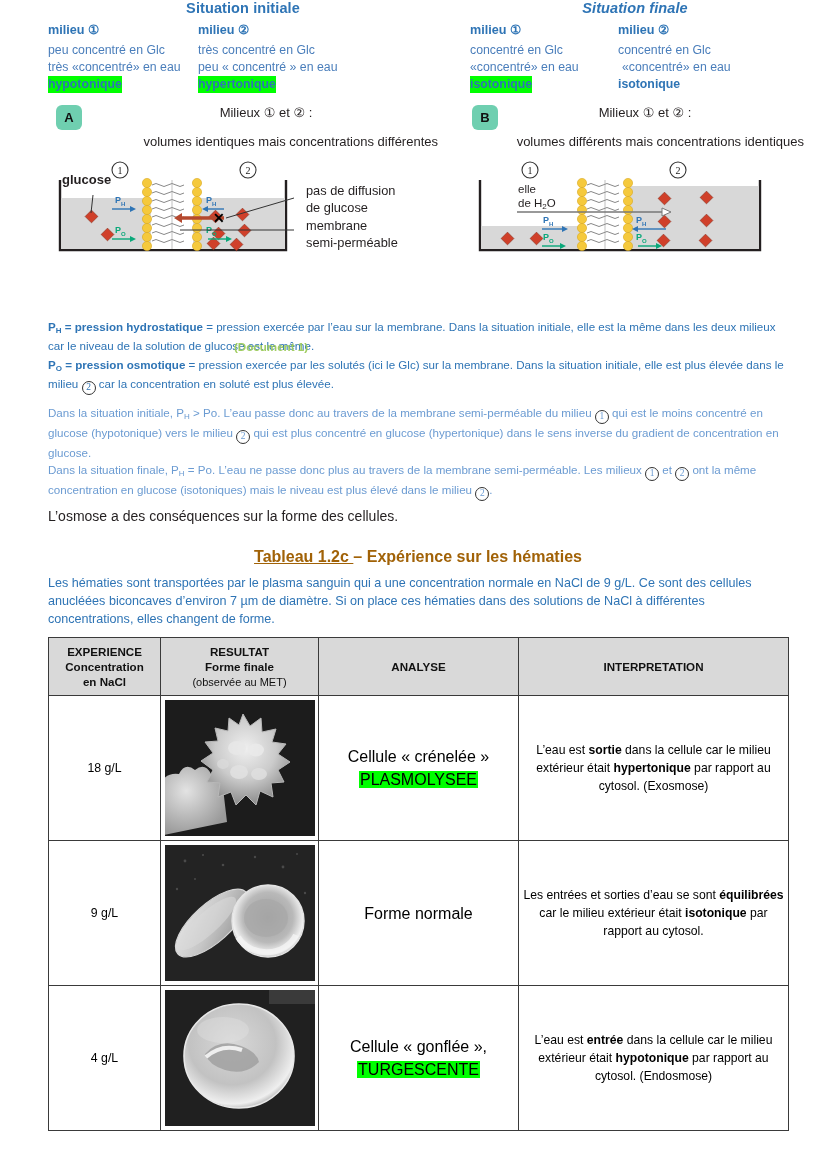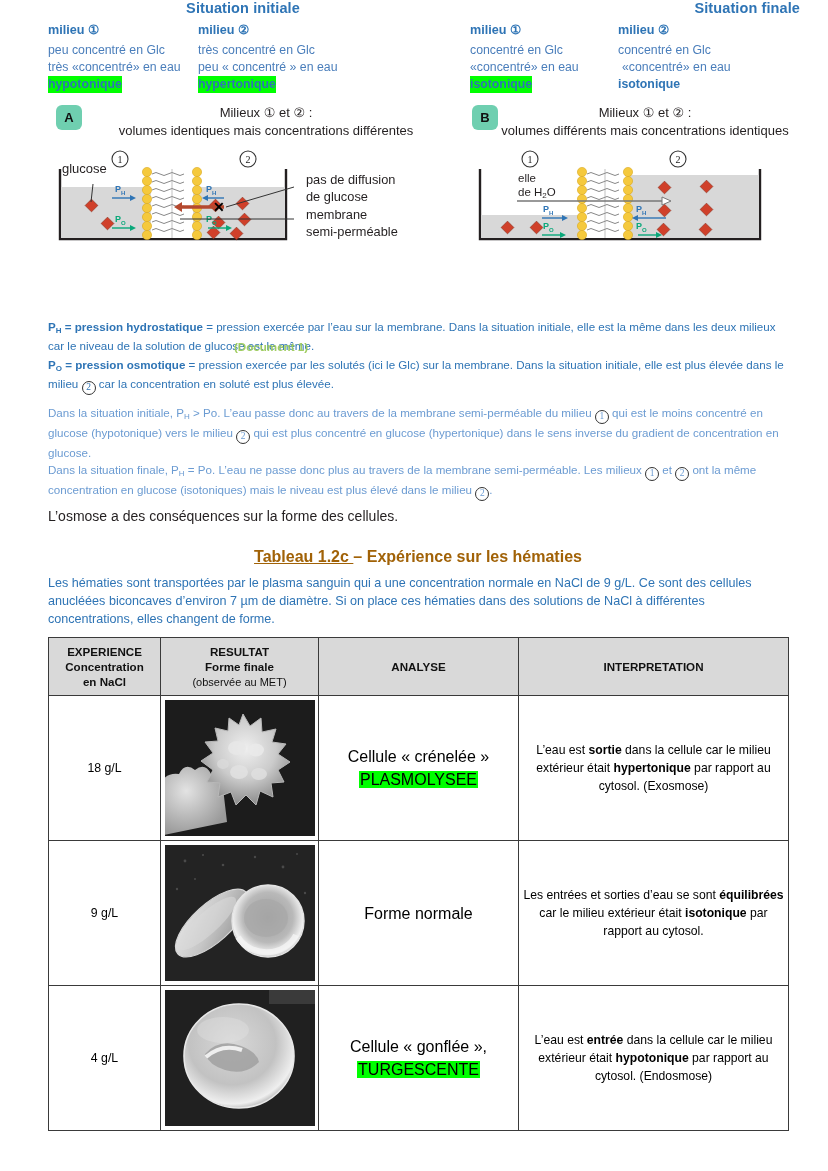--- a/index.html
+++ b/index.html
@@ -21,21 +21,21 @@
   .panel-b { left: 470px; width: 330px; }
 
   .sit-title {
     font-weight: bold;
     color: #2e74b5;
     font-size: 14.5px;
     text-align: center;
     margin: 0 0 6px 0;
     letter-spacing: .1px;
   }
-  .panel-b .sit-title { text-align: right; }
+  .panel-b .sit-title { text-align: center; font-style: italic; }
 
   .milieu-row { display: flex; }
   .milieu-col { font-size: 12.3px; color: #4a7ebb; line-height: 1.38; }
   .panel-a .milieu-col:first-child { width: 150px; }
   .panel-a .milieu-col:last-child { width: 240px; }
   .panel-b .milieu-col:first-child { width: 148px; }
   .panel-b .milieu-col:last-child { width: 182px; }
   .milieu-head { font-weight: bold; color: #2e74b5; font-size: 12.6px; margin-bottom: 3px; }
   .tonic { font-weight: bold; color: #2e74b5; display:inline-block; }
   .hl-green { background: #00ff00; color: #2e74b5; }
@@ -44,21 +44,21 @@
     display:inline-flex; align-items:center; justify-content:center;
     width: 26px; height: 25px; border-radius: 6px;
     background: #6fcfb0; color:#111; font-weight:bold; font-size:13px;
     font-family:"Liberation Sans", sans-serif;
   }
   .badge-wrap-a { margin-top: 12px; margin-left: 8px; }
   .badge-wrap-b { margin-top: 12px; margin-left: 2px; }
 
   .caption { font-size: 13px; color:#231f20; line-height:1.35; }
   .caption .c1 { text-align:center; }
-  .caption .c2 { text-align:center; }
+  .caption .c2 { text-align:right;margin-top:11px; }
   .panel-a .caption { margin-top:-26px; margin-left: 46px; width: 344px; }
   .panel-b .caption { margin-top:-26px; margin-left: 16px; width: 318px; }
 
   
   .beaker-wrap { position: relative; margin-top: 10px; }
   .circ-num {
     display:inline-flex; align-items:center; justify-content:center;
     width:17px; height:17px; border:1.1px solid #333; border-radius:50%;
     font-size:11px; line-height:1; vertical-align:-3px;
     font-family:"Liberation Serif", serif;
@@ -242,21 +242,21 @@
             <path d="M134,53 L126,58 L134,63 z" fill="#b5482e"></path>
             <text x="165" y="63" font-size="14" font-weight="bold" fill="#000" font-family="Liberation Sans, sans-serif">✕</text>
           </g>
 
           <line x1="45" y1="35" x2="43" y2="53" stroke="#333" stroke-width="1"></line>
 
           <line x1="178" y1="58" x2="246" y2="38" stroke="#333" stroke-width="1"></line>
           <line x1="132" y1="70" x2="246" y2="70" stroke="#333" stroke-width="1"></line>
         </svg>
 
-        <div style="position:absolute; left:14px; top:12px; font-size:13px; color:#231f20;">glucose</div>
+        <div style="position:absolute; left:14px; top:12px; font-size:13px; color:#231f20;font-weight:bold;">glucose</div>
 
         <div style="position:absolute; left:258px; top:23px; font-size:12.8px; color:#231f20; line-height:1.32;">
           <div>pas de diffusion</div>
           <div>de glucose</div>
         </div>
         <div style="position:absolute; left:258px; top:58px; font-size:12.8px; color:#231f20; line-height:1.32;">
           <div>membrane</div>
           <div>semi-perméable</div>
         </div>
       </div>

